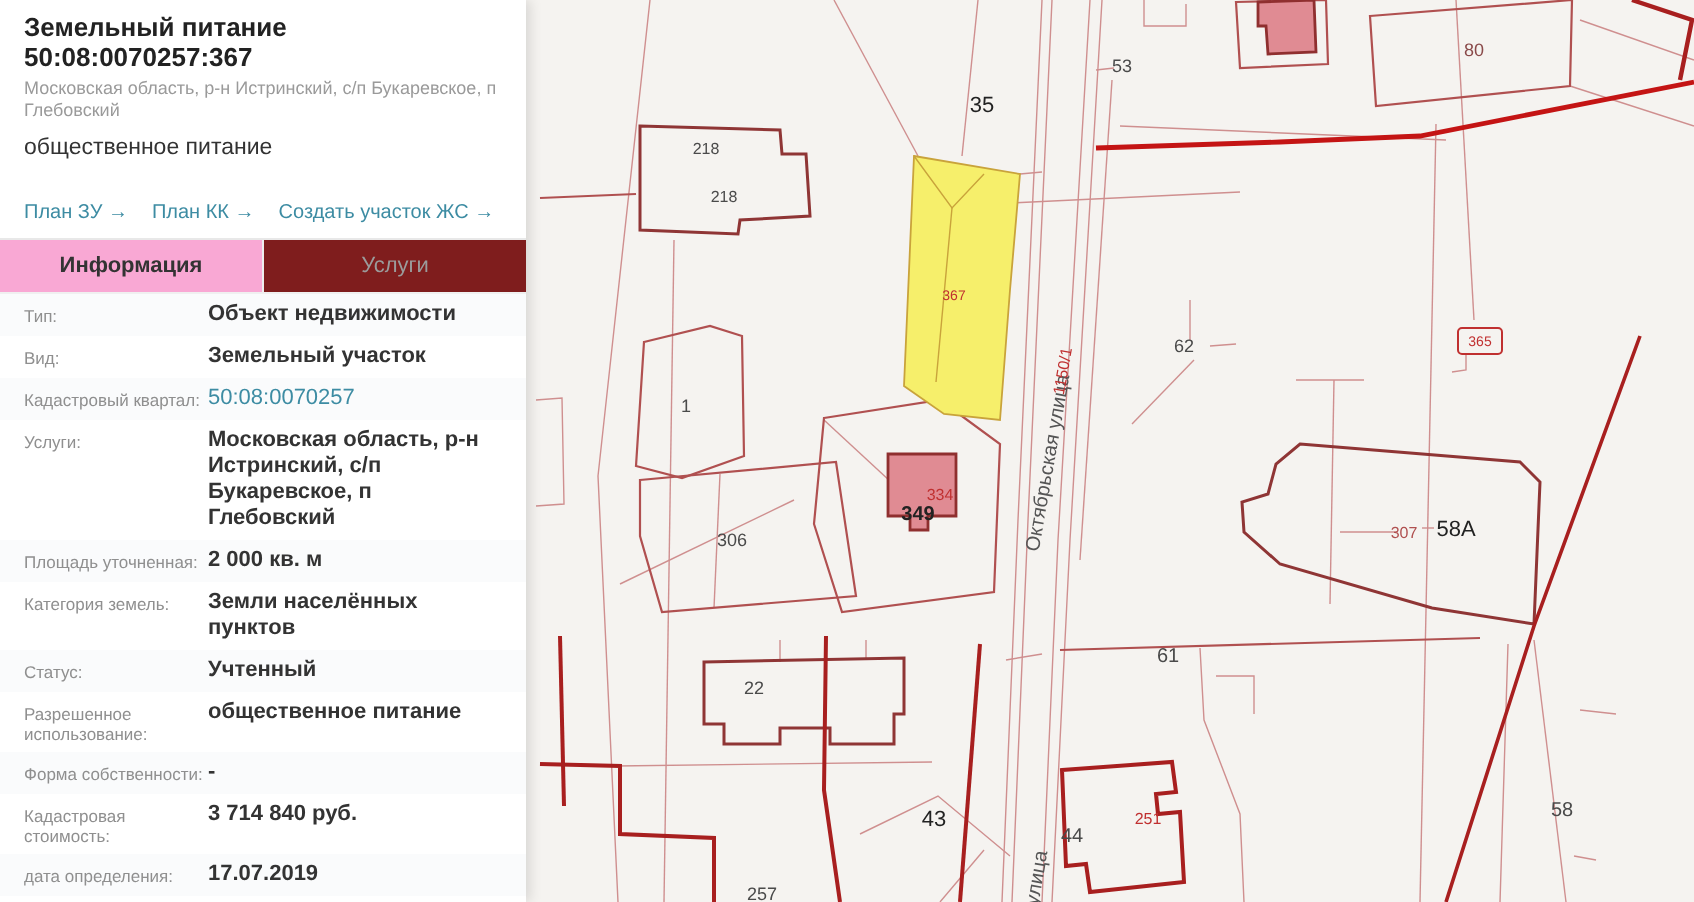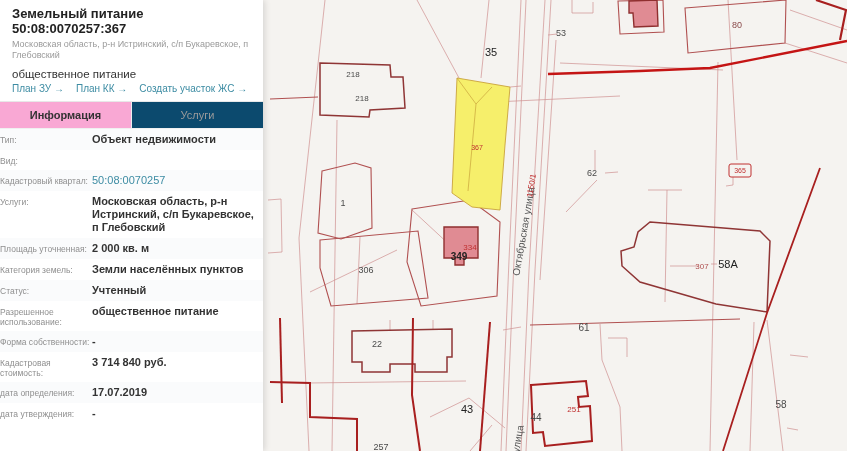--- a/index.html
+++ b/index.html
@@ -19,30 +19,30 @@
   .fold{stroke:#c9a33b;stroke-width:.7;fill:none;}
   .box365{fill:none;stroke:#c03030;stroke-width:1;}
 
   
   .sidebar{position:absolute;left:0;top:0;width:263px;height:451px;background:#fff;
            box-shadow:2px 0 6px rgba(0,0,0,.12);overflow:hidden;z-index:5;}
   .hdr{padding:6px 12px 0 12px;}
   .title{font-size:13px;font-weight:bold;color:#222;line-height:15px;}
   .subtitle{font-size:9px;color:#9a9a9a;margin-top:3px;line-height:11px;}
   .usage{font-size:11.5px;color:#333;margin-top:7px;}
-  .links{display:flex;align-items:center;gap:29px;margin-top:1px;padding-bottom:6px;}
+  .links{display:flex;align-items:center;gap:29px;margin-top:19px;padding-bottom:6px;}
   .lnk{color:#3d8ca3;font-size:10px;text-decoration:none;cursor:pointer;white-space:nowrap;}
   .hdr-icons{margin-left:auto;display:flex;gap:8px;align-items:center;color:#a9a9a9;}
   .hdr-icons svg{display:block;cursor:pointer;}
   .tabs{display:flex;border-top:1px solid #e8e8e8;height:26px;}
   .tab{flex:1;display:flex;align-items:center;justify-content:center;font-size:11px;cursor:pointer;}
   .tab.active{background:#f9a8d4;color:#333;font-weight:bold;border-right:1px solid #eee;}
-  .tab.inactive{background:#0c4a6e;color:#9b9b9b;}
+  .tab.inactive{background:#7f1d1d;color:#9b9b9b;}
   .rows{border-top:1px solid #f0f0f0;}
-  .row{display:flex;padding:4px 0;align-items:flex-start;}
+  .row{display:flex;padding:4px 12px;align-items:flex-start;}
   .row:nth-child(odd){background:#fafbfc;}
   .row-label{width:92px;flex-shrink:0;font-size:8.5px;color:#8f8f8f;line-height:10px;padding-top:2px;}
   .row-value{flex:1;font-size:11px;font-weight:bold;color:#333;line-height:13px;}
   .row-value.link{color:#3d8ca3;font-weight:normal;cursor:pointer;}
 </style>
 </head>
 <body>
 
 <div class="stage">
 
@@ -193,20 +193,21 @@
         <div class="tab inactive">Услуги</div>
       </div>
     <div class="rows" id="rows-holder">
   <div class="row">
     <div class="row-label">Тип:</div>
     <div class="row-value">Объект недвижимости</div>
   </div>
 
   <div class="row">
     <div class="row-label">Вид:</div>
+    <div class="row-value">Земельный участок</div>
   </div>
 
 
   <div class="row">
     <div class="row-label">Кадастровый квартал:</div>
     <div class="row-value link">50:08:0070257</div>
   </div>
 
   <div class="row">
     <div class="row-label">Услуги:</div>

